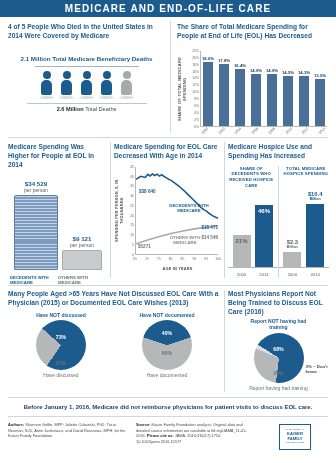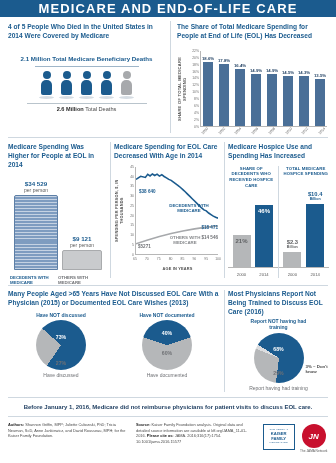--- a/index.html
+++ b/index.html
@@ -8,21 +8,21 @@
     background: #ffffff;
     font-family: "Liberation Sans", sans-serif;
     overflow: hidden;
   }
   .page { position: relative; width: 336px; height: 463px; background:#fff; }
 
   
   .title-bar {
     height: 17px; background: #1b5b8e; color: #fff;
     display:flex; align-items:center; justify-content:center;
-    font-size: 13px; font-weight: 700; letter-spacing: 1.1px;
+    font-size: 10px; font-weight: 700; letter-spacing: 1.1px;
   }
 
   
   .panel-title {
     color:#1b5b8e; font-weight:700; font-size:6.6px; line-height:1.35;
     letter-spacing:.02px;
   }
   .vrule { position:absolute; width:1px; background:#cfd8e0; }
   .hrule { position:absolute; height:1px; background:#cfd8e0; }
 
@@ -475,20 +475,16 @@
     <div class="fcol b">
       <b>Source:</b><span> Kaiser Family Foundation analysis. Original data and detailed source information are available at kff.org/JAMA_11-01-2016.</span>
       <b>Please cite as:</b><span> JAMA. 2016;316(17):1754. 10.1001/jama.2016.15577</span>
     </div>
     <div class="flogos">
       <div class="kff">
         <span class="tiny">THE HENRY J</span>
         <span>KAISER FAMILY</span>
         <span class="tiny">FOUNDATION</span>
       </div>
-      <div class="jama-wrap">
-        <div class="jama">JN</div>
-        <div class="jama-cap">The JAMA Network</div>
-      </div>
     </div>
   </div>
 
 </div>
 
 </body></html>

